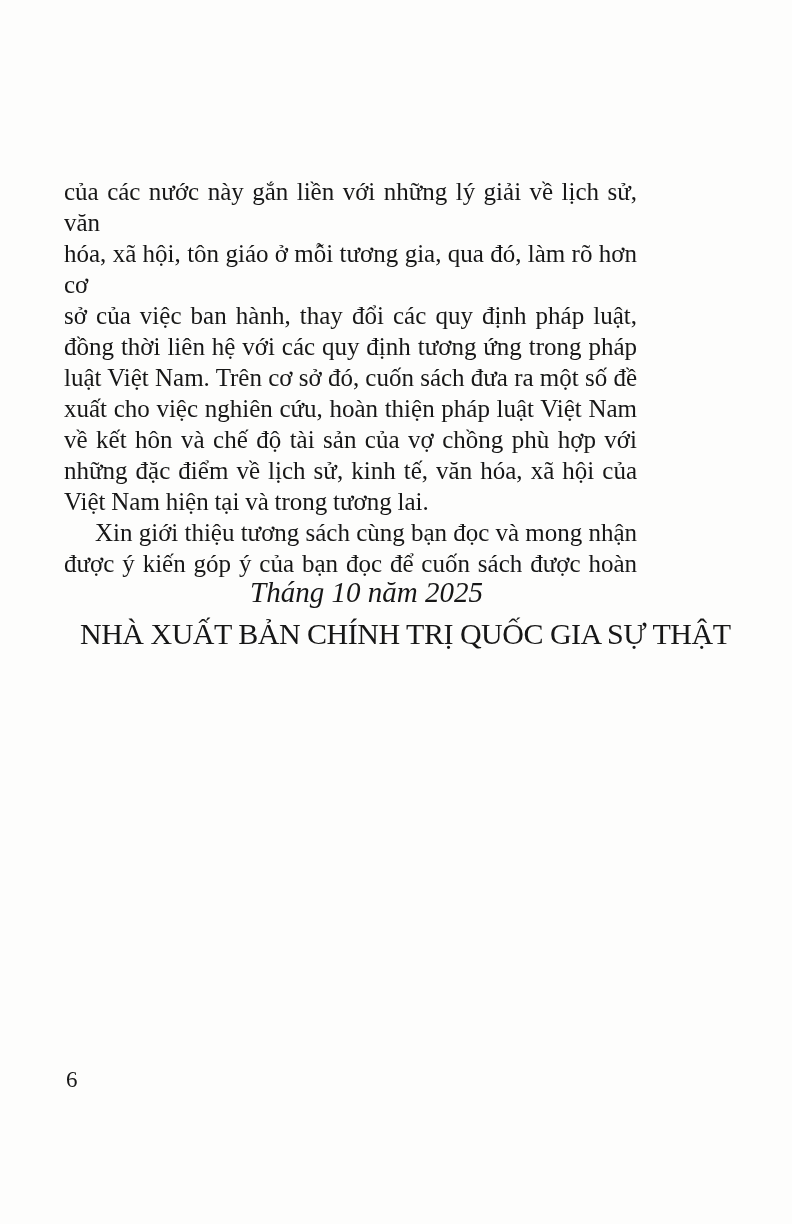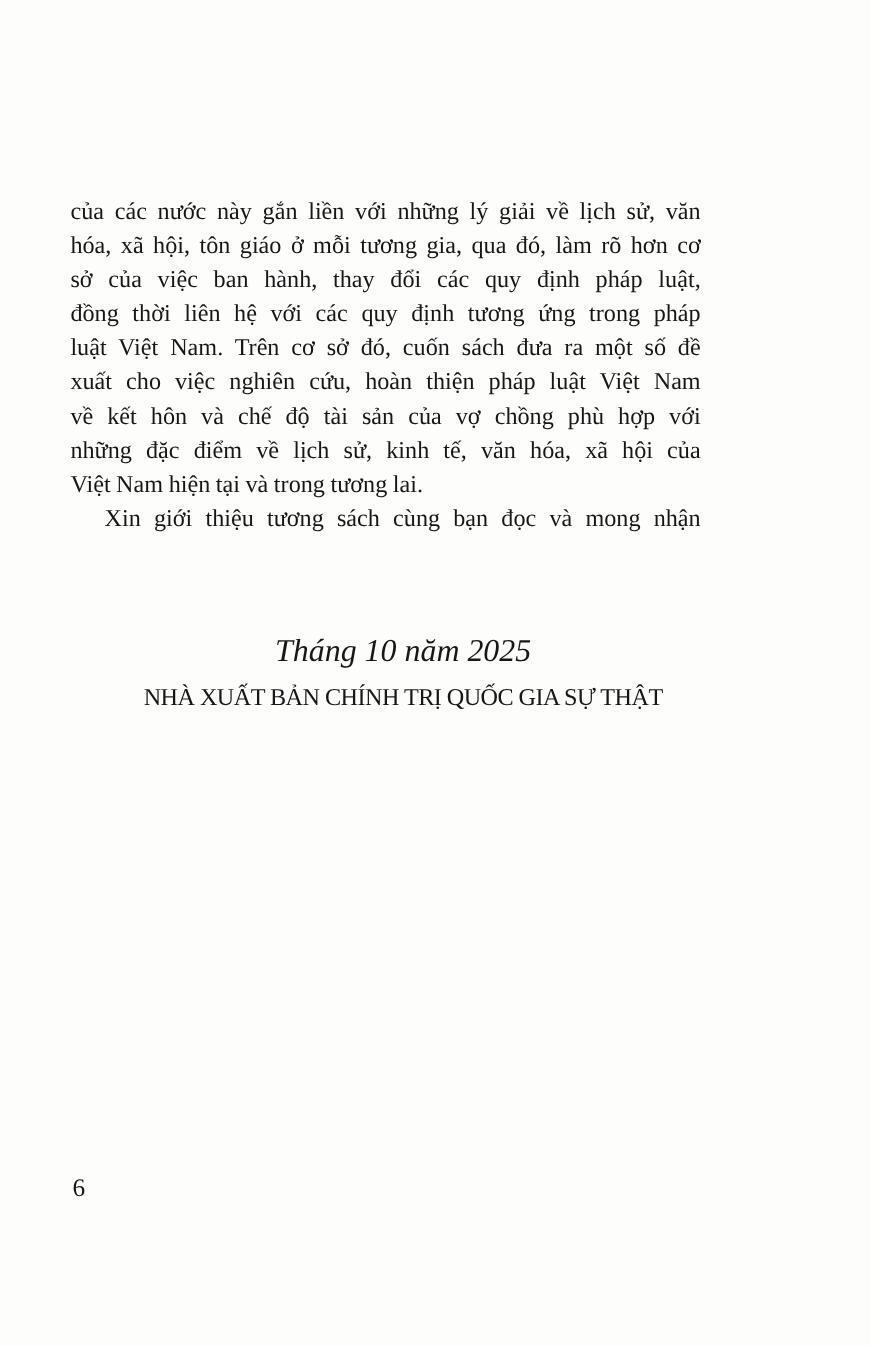--- a/index.html
+++ b/index.html
@@ -14,21 +14,21 @@
     background: #fdfdfc;
     font-family: "Liberation Serif", serif;
     color: #171717;
     overflow: hidden;
   }
   .body-text {
     position: absolute;
     left: 64px;
     top: 176px;
     width: 573px;
-    font-size: 22px;
+    font-size: 25px;
     line-height: 31px;
     word-spacing: -0.5px;
   }
   .jline {
     text-align: justify;
     text-align-last: justify;
   }
   .jline.jlast {
     text-align-last: left;
   }
@@ -44,21 +44,21 @@
     font-style: italic;
     font-size: 29px;
     line-height: 31px;
   }
   .publisher-line {
     position: absolute;
     left: 80px;
     top: 616px;
     width: 573px;
     text-align: center;
-    font-size: 22px;
+    font-size: 30px;
     line-height: 36px;
     letter-spacing: -0.5px;
     white-space: nowrap;
   }
   .page-number {
     position: absolute;
     left: 66px;
     top: 1064px;
     font-size: 23px;
     line-height: 31px;
@@ -76,20 +76,21 @@
       <div class="jline">sở của việc ban hành, thay đổi các quy định pháp luật,</div>
       <div class="jline">đồng thời liên hệ với các quy định tương ứng trong pháp</div>
       <div class="jline">luật Việt Nam. Trên cơ sở đó, cuốn sách đưa ra một số đề</div>
       <div class="jline">xuất cho việc nghiên cứu, hoàn thiện pháp luật Việt Nam</div>
       <div class="jline">về kết hôn và chế độ tài sản của vợ chồng phù hợp với</div>
       <div class="jline">những đặc điểm về lịch sử, kinh tế, văn hóa, xã hội của</div>
       <div class="jline jlast">Việt Nam hiện tại và trong tương lai.</div>
     </div>
     <div>
       <div class="jline indent">Xin giới thiệu tương sách cùng bạn đọc và mong nhận</div>
+      <div class="jline">được ý kiến góp ý của bạn đọc để cuốn sách được hoàn</div>
     </div>
   </div>
 
   <div class="date-line">Tháng 10 năm 2025</div>
 
   <div class="publisher-line">NHÀ XUẤT BẢN CHÍNH TRỊ QUỐC GIA SỰ THẬT</div>
 
   <div class="page-number">6</div>
 
 </div>

